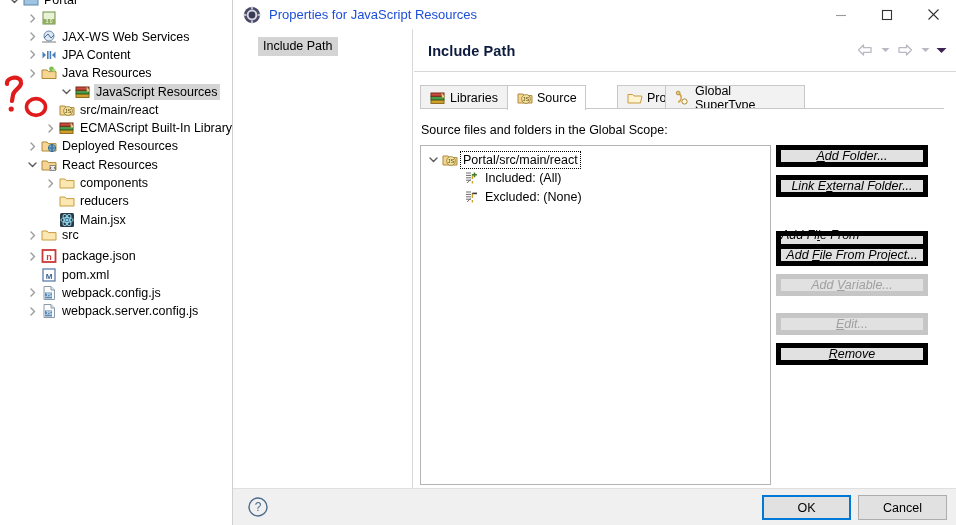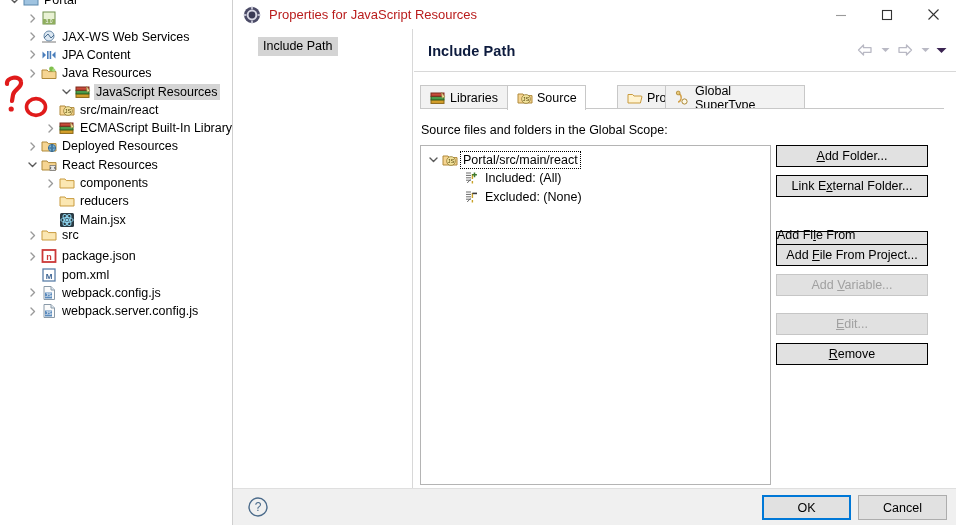--- a/index.html
+++ b/index.html
@@ -45,21 +45,21 @@
     background: #f0f0f0;
     border-left: 1px solid #cfcfcf;
   }
   #titlebar {
     position: absolute; left: 0; top: 0; width: 723px; height: 29px;
     background: #ffffff;
     display: flex; align-items: center;
   }
   #title-icon { margin-left: 10px; width: 18px; height: 18px; flex: 0 0 18px; }
   #title-text {
-    margin-left: 8px; font-size: 13px; color: #b91c1c;
+    margin-left: 8px; font-size: 13px; color: #1d4ed8;
     font-family: "Liberation Sans", sans-serif;
   }
   .wbtn {
     width: 46px; height: 29px; display: flex; align-items: center;
     justify-content: center; flex: 0 0 46px;
   }
   .wbtn svg { display: block; }
   #wbtns { position: absolute; right: 0; top: 0; display: flex; }
 
   #dlg-body {
@@ -136,24 +136,24 @@
   .slabel { font-size: 12.5px; line-height: 16px; padding: 0 2px; }
   .slabel.focus {
     outline: 1px dotted #000; outline-offset: 0px;
     background: #ffffff;
   }
 
   
   #btncol { position: absolute; left: 362px; top: 36px; width: 155px; }
   .dbtn {
     position: absolute; left: 0; width: 152px; height: 22px;
-    background: #e1e1e1; border: 1px solid #000000;
+    background: #e1e1e1; border: 5px solid #000000;
     font-family: "Liberation Sans", sans-serif; font-size: 12.5px;
     color: #000; display: flex; align-items: center; justify-content: center;
-    cursor: default; padding: 0;
+    cursor: default; padding: 0; font-style: italic;
   }
   .dbtn.disabled { color: #a0a0a0; background: #e1e1e1; border-color: #c6c6c6; }
   .mn { text-decoration: underline; text-underline-offset: 1px; }
 
   
   #dlg-footer {
     position: absolute; left: 0; top: 488px; width: 723px; height: 37px;
     background: #f0f0f0; border-top: 1px solid #dfdfdf;
   }
   #help-btn { position: absolute; left: 14px; top: 7px; width: 22px; height: 22px; }

